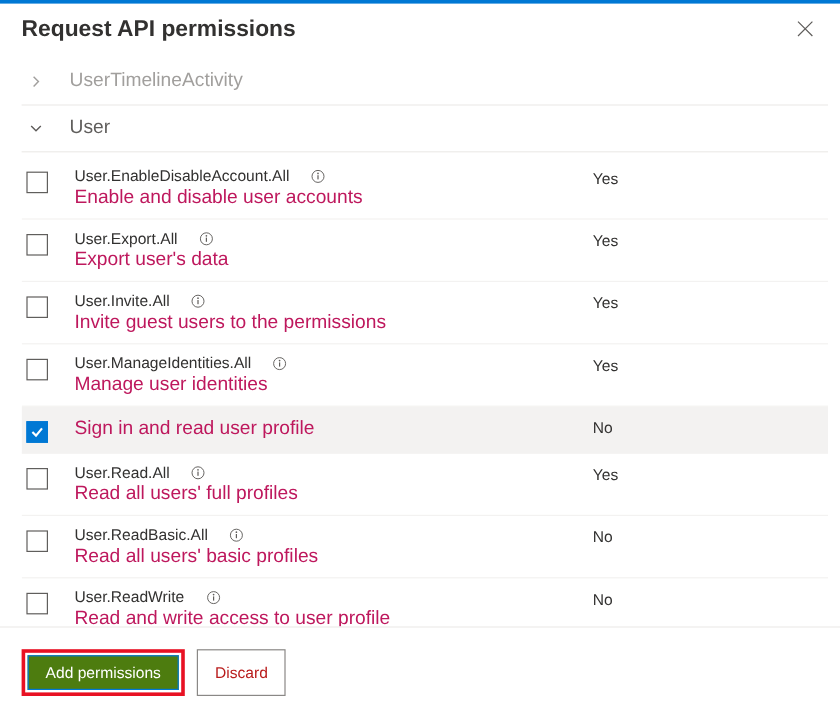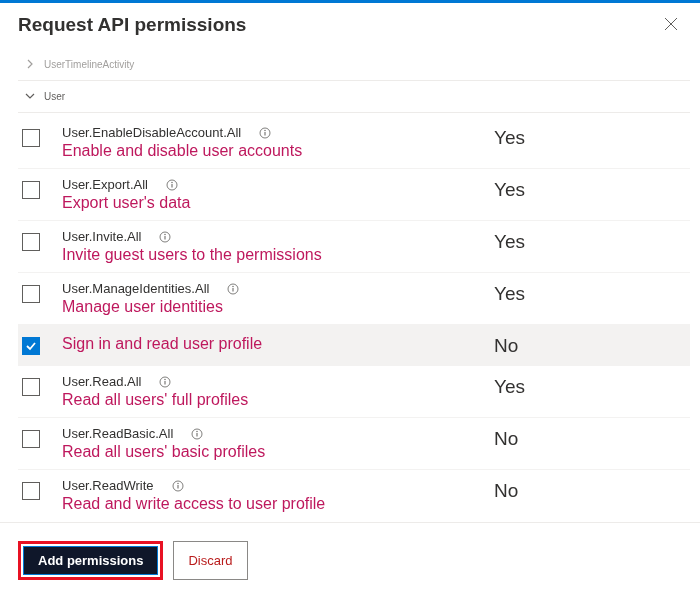--- a/index.html
+++ b/index.html
@@ -34,25 +34,26 @@
       color: #605e5c;
       font-size: 14px;
       line-height: 1;
       padding: 4px;
     }
     .content {
       padding: 0 10px 0 18px;
     }
     .group-row {
       display: flex;
-      align-items: flex-start;
+      align-items: center;
       padding: 6px 4px;
       cursor: pointer;
       color: #605e5c;
-      font-size: 10px;
+      font-size: 16px;
+      gap: 14px;
     }
     .chevron {
       width: 16px;
       display: inline-flex;
       justify-content: center;
       margin-right: 6px;
       color: #605e5c;
     }
     .divider {
       border: none;
@@ -108,21 +109,21 @@
       color: #605e5c;
       display: inline-flex;
     }
     .perm-desc {
       font-size: 16px;
       color: #be185d;
       margin-top: 2px;
     }
     .admin-col {
       width: 190px;
-      font-size: 19px;
+      font-size: 13px;
       color: #323130;
       padding-top: 2px;
     }
     .footer {
       position: absolute;
       left: 0;
       right: 0;
       bottom: 0;
       border-top: 1px solid #edebe9;
       padding: 18px 18px 10px 18px;
@@ -133,24 +134,24 @@
     .btn {
       font-family: inherit;
       font-size: 13px;
       padding: 6px 14px;
       cursor: pointer;
       border: 1px solid #8a8886;
       background: #fff;
       color: #b91c1c;
     }
     .btn-primary {
-      background: #0f172a;
+      background: #4d7c0f;
       border-color: #0078d4;
       color: #fff;
-      font-weight: 700;
+      font-weight: 400;
     }
     .highlight-wrap {
       border: 3px solid #e81123;
       padding: 2px;
       display: inline-block;
     }
     .faded { color: #a19f9d; }
     .perm-list {
       max-height: 400px;
       overflow: hidden;

